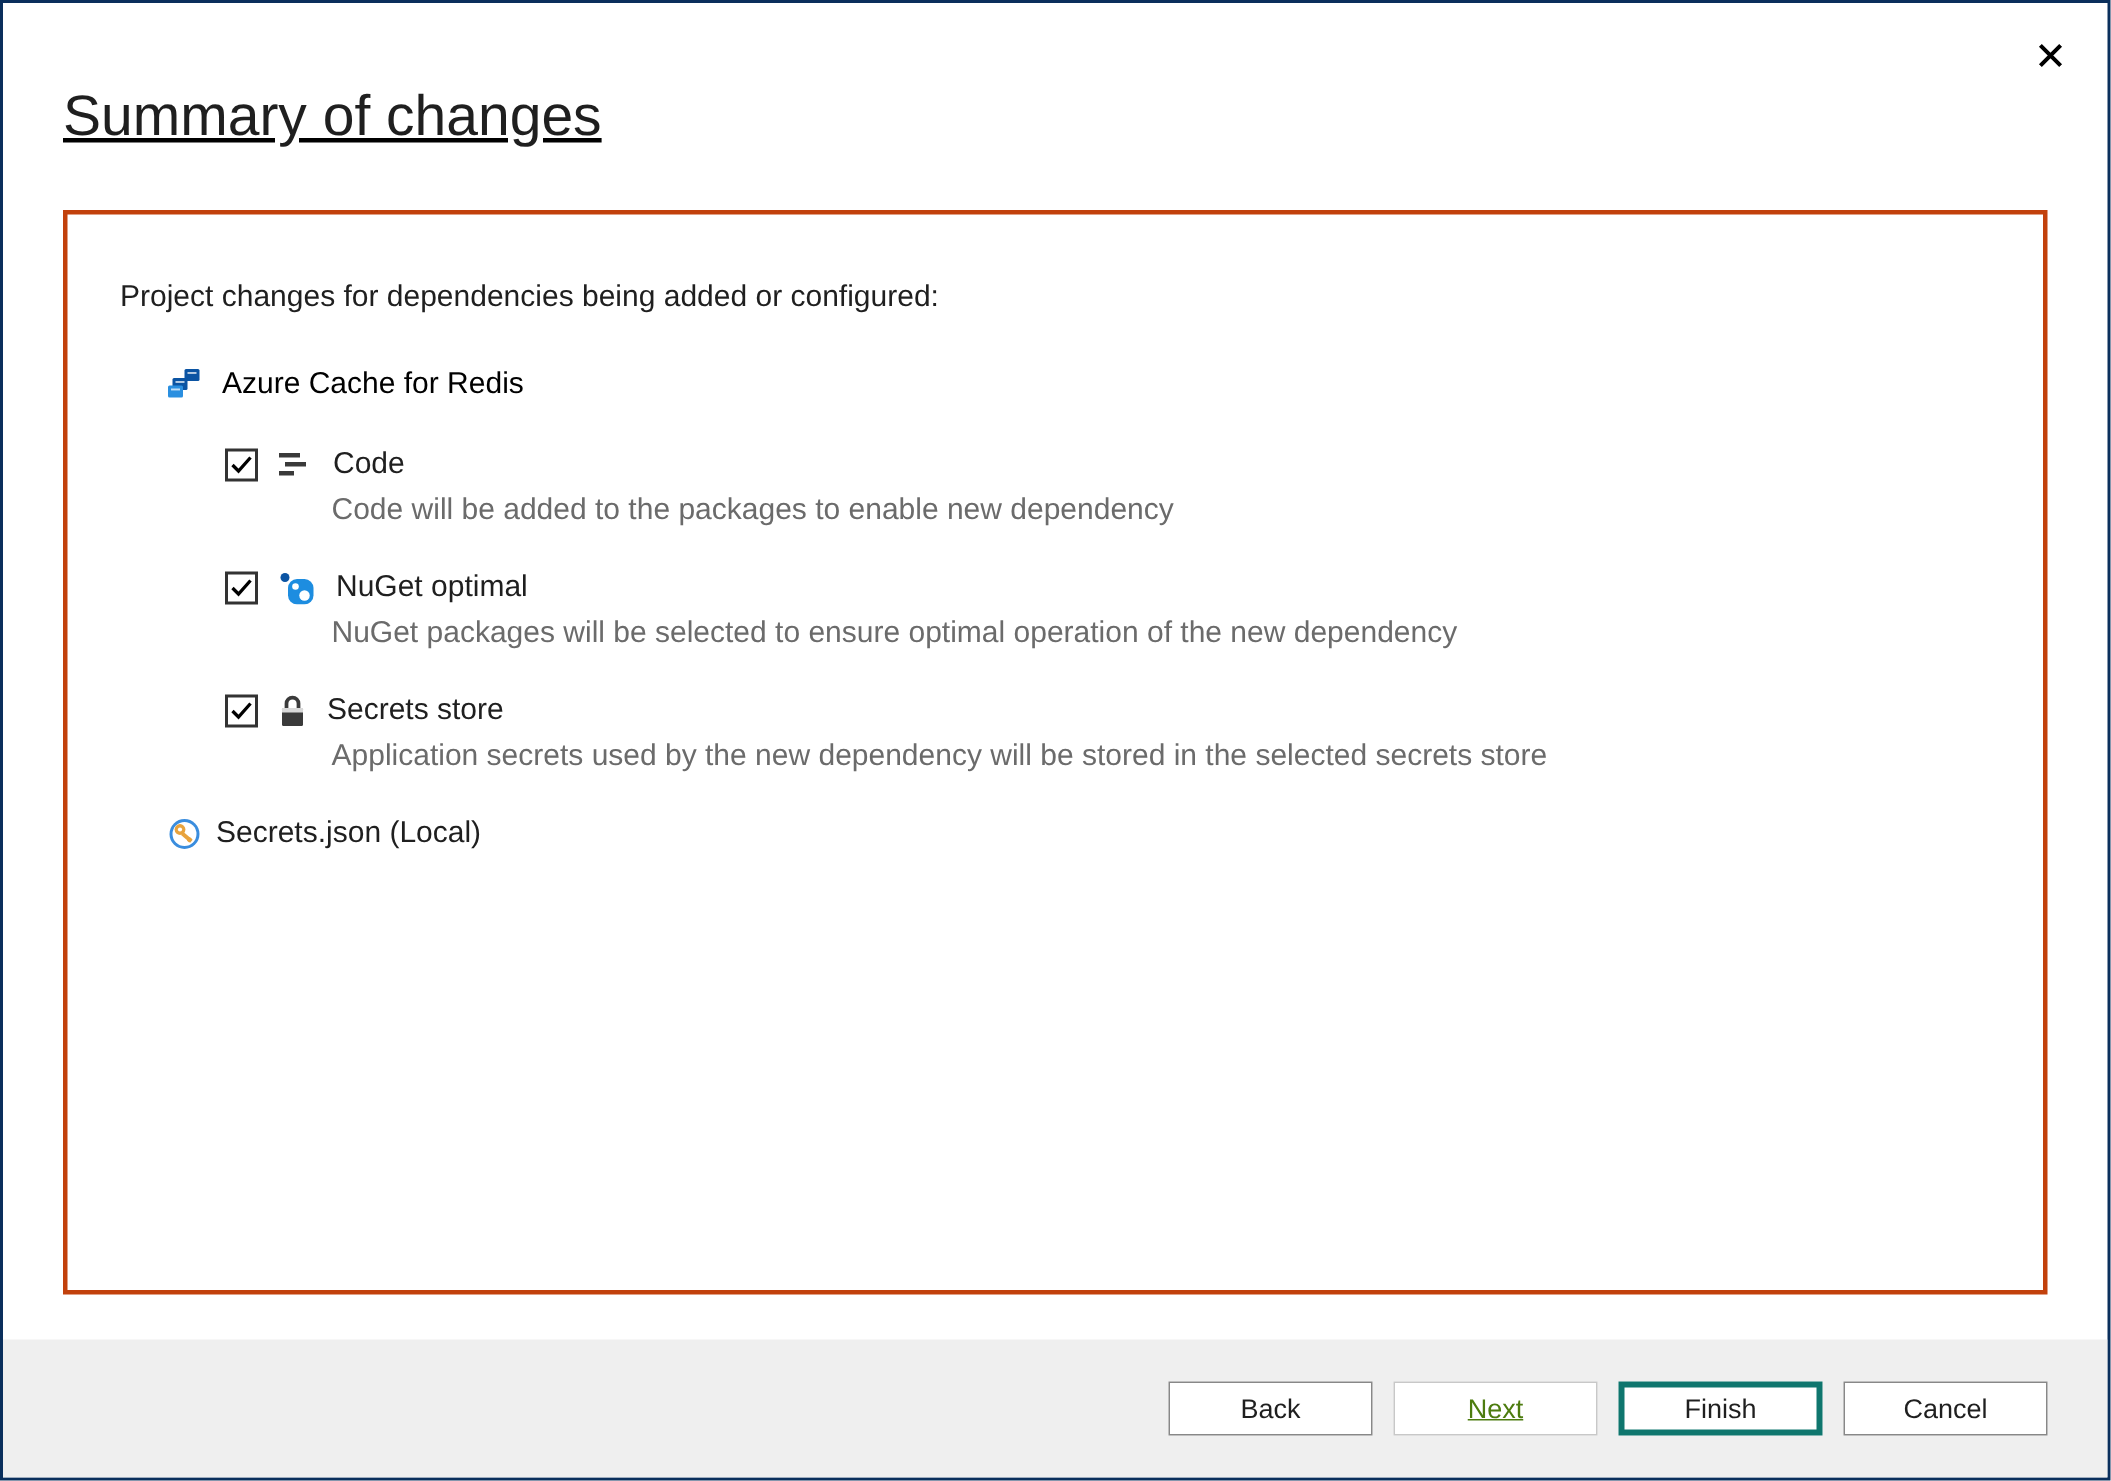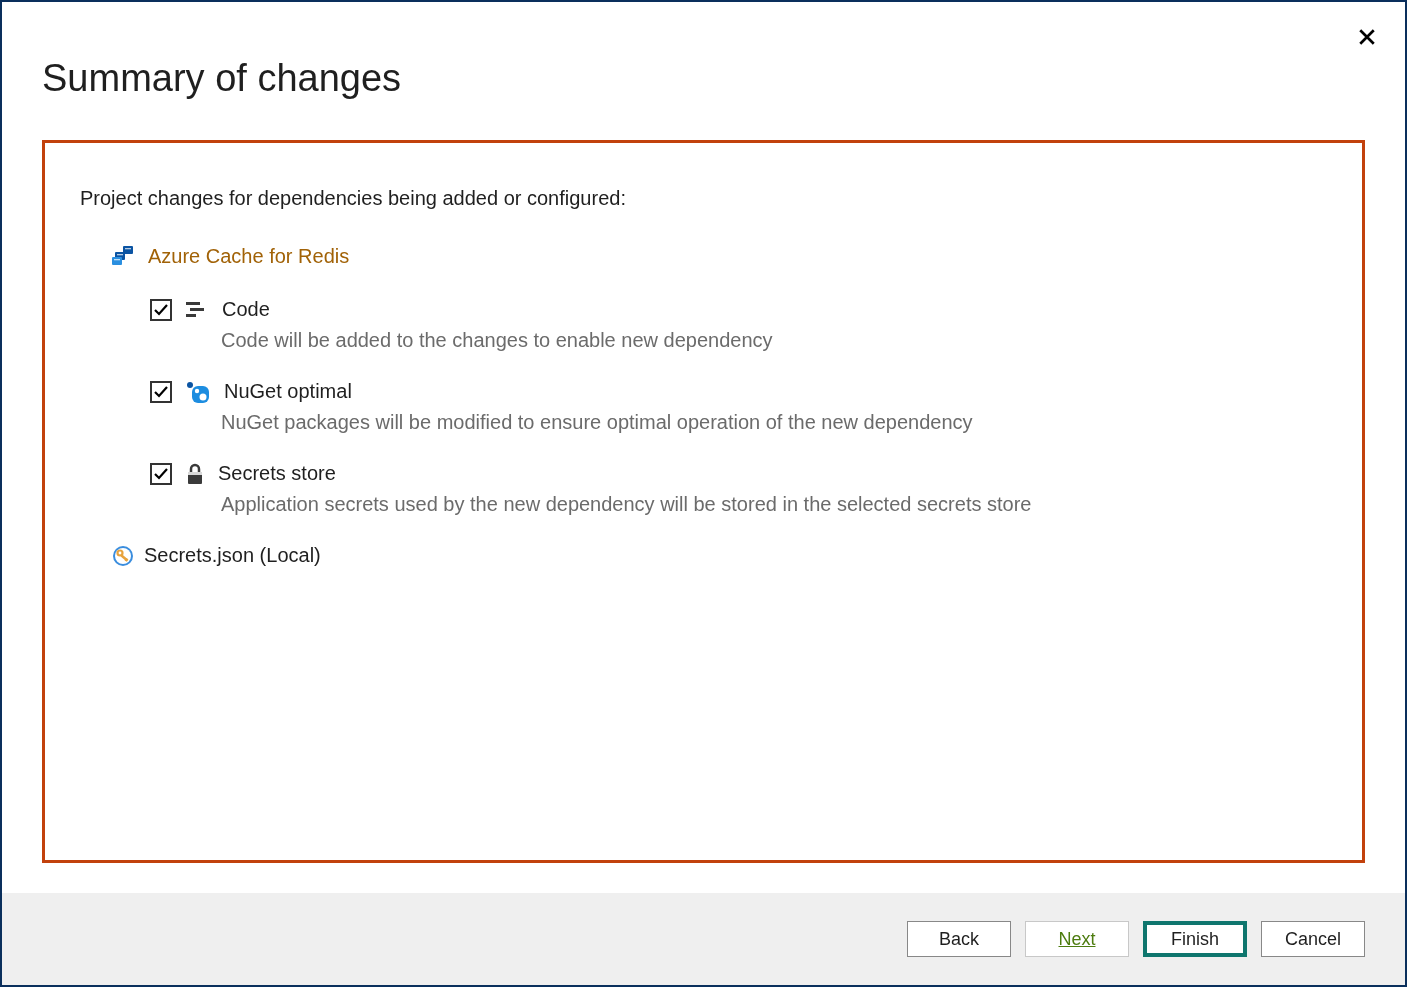--- a/index.html
+++ b/index.html
@@ -9,20 +9,21 @@
       width: 1407px;
       height: 987px;
       border: 2px solid #0a2f5c;
       position: relative;
       display: flex;
       flex-direction: column;
     }
     .header {
       padding: 55px 53px 20px 40px;
       position: relative;
+      text-decoration: underline;
     }
     .close-btn {
       position: absolute;
       top: 25px;
       right: 28px;
       cursor: pointer;
       width: 20px;
       height: 20px;
       display: flex;
       align-items: center;
@@ -51,21 +52,21 @@
     }
     .dep-header {
       display: flex;
       align-items: center;
       gap: 12px;
       margin-left: 32px;
       margin-bottom: 30px;
     }
     .dep-header .label {
       font-size: 20px;
-      color: #a16207;
+      color: #000000;
     }
     .change-item {
       margin-left: 70px;
       margin-bottom: 28px;
     }
     .change-row {
       display: flex;
       align-items: center;
       gap: 14px;
     }
@@ -104,21 +105,21 @@
       text-align: center;
     }
     .footer {
       background: #efefef;
       padding: 28px 40px;
       display: flex;
       justify-content: flex-end;
       gap: 14px;
     }
     .btn {
-      width: 104px;
+      width: 136px;
       height: 36px;
       border: 1px solid #888;
       background: #fff;
       font-size: 18px;
       color: #1f1f1f;
       cursor: pointer;
       font-family: inherit;
     }
     .btn.disabled {
       color: #4d7c0f;
@@ -176,41 +177,41 @@
         </div>
         <span class="icon">
           <svg width="22" height="20" viewBox="0 0 22 20">
             <rect x="0" y="2" width="14" height="3" fill="#3a3a3a"></rect>
             <rect x="4" y="8" width="14" height="3" fill="#3a3a3a"></rect>
             <rect x="0" y="14" width="10" height="3" fill="#3a3a3a"></rect>
           </svg>
         </span>
         <span class="change-label">Code</span>
       </div>
-      <p class="change-desc">Code will be added to the changes to enable new dependency</p>
+      <p class="change-desc">Code will be added to the packages to enable new dependency</p>
     </div>
 
     <div class="change-item">
       <div class="change-row">
         <div class="checkbox">
           <svg viewBox="0 0 16 16">
               <path d="M2 8 L6 12 L14 3" stroke="#000" stroke-width="2.2" fill="none"></path>
             </svg>
         </div>
         <span class="icon">
           <svg width="24" height="22" viewBox="0 0 24 22">
             <circle cx="4" cy="4" r="3" fill="#0b54a3"></circle>
             <rect x="6" y="5" width="17" height="17" rx="6" fill="#1d8de0"></rect>
             <circle cx="11" cy="10" r="2.2" fill="#fff"></circle>
             <circle cx="17" cy="16" r="3.5" fill="#fff"></circle>
           </svg>
         </span>
         <span class="change-label">NuGet optimal</span>
       </div>
-      <p class="change-desc">NuGet packages will be modified to ensure optimal operation of the new dependency</p>
+      <p class="change-desc">NuGet packages will be selected to ensure optimal operation of the new dependency</p>
     </div>
 
     <div class="change-item">
       <div class="change-row">
         <div class="checkbox">
           <svg viewBox="0 0 16 16">
               <path d="M2 8 L6 12 L14 3" stroke="#000" stroke-width="2.2" fill="none"></path>
             </svg>
         </div>
         <span class="icon">

